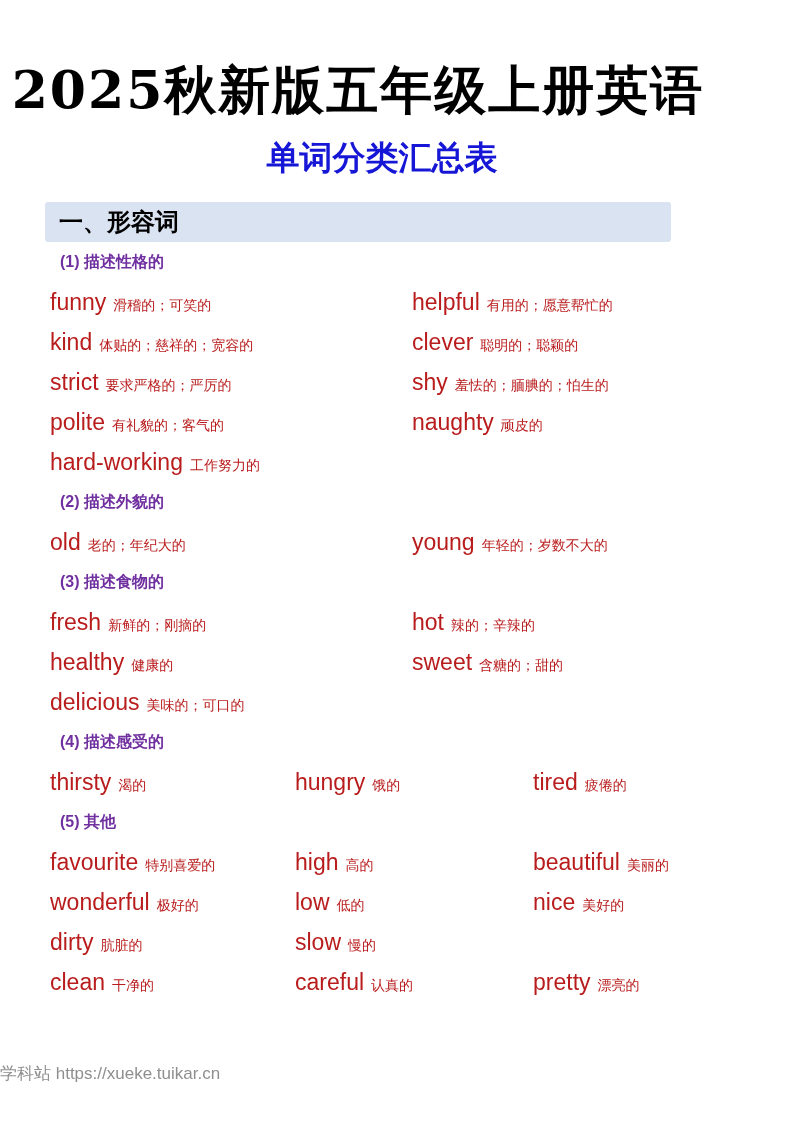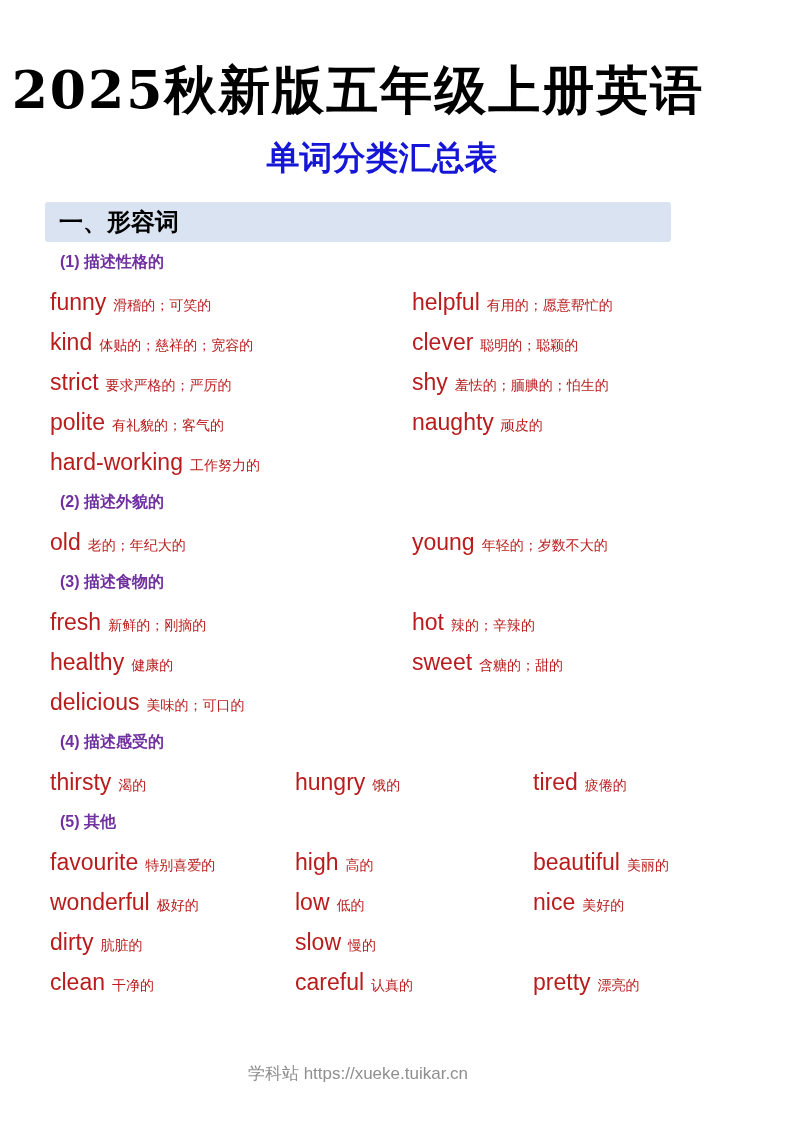--- a/index.html
+++ b/index.html
@@ -69,21 +69,21 @@
     color: #b91c1c;
     font-size: 23px;
   }
   .zh {
     color: #b91c1c;
     font-size: 14px;
     margin-left: 7px;
   }
   .footer {
     margin-top: 60px;
-    text-align: center;
+    text-align: left;
     font-size: 17px;
     line-height: 24px;
     color: #8f8f8f;
   }
   .footer a {
     color: #8f8f8f;
     text-decoration: none;
   }
 </style>
 </head>

